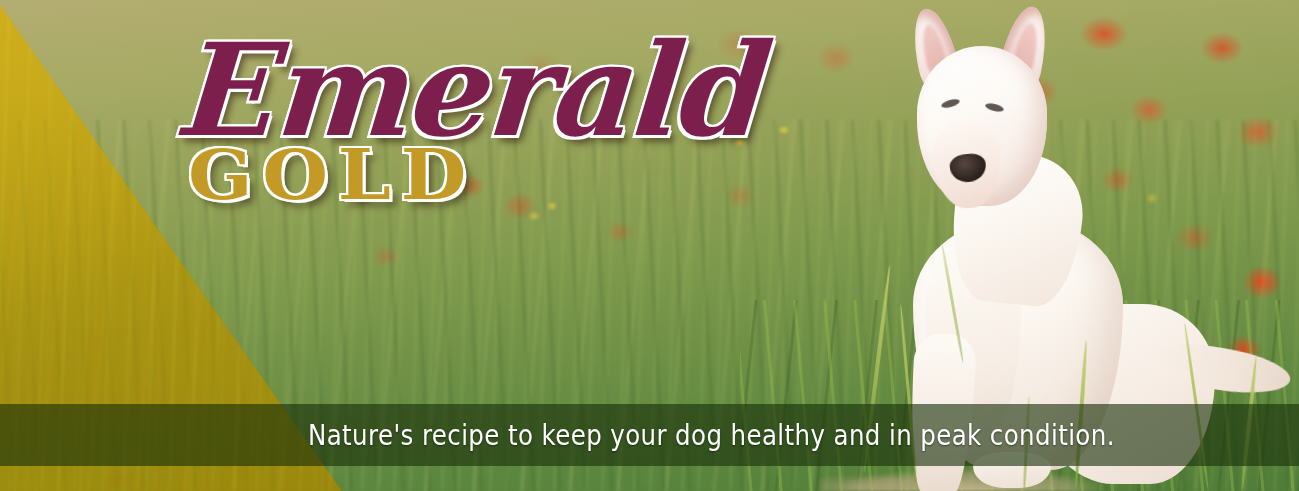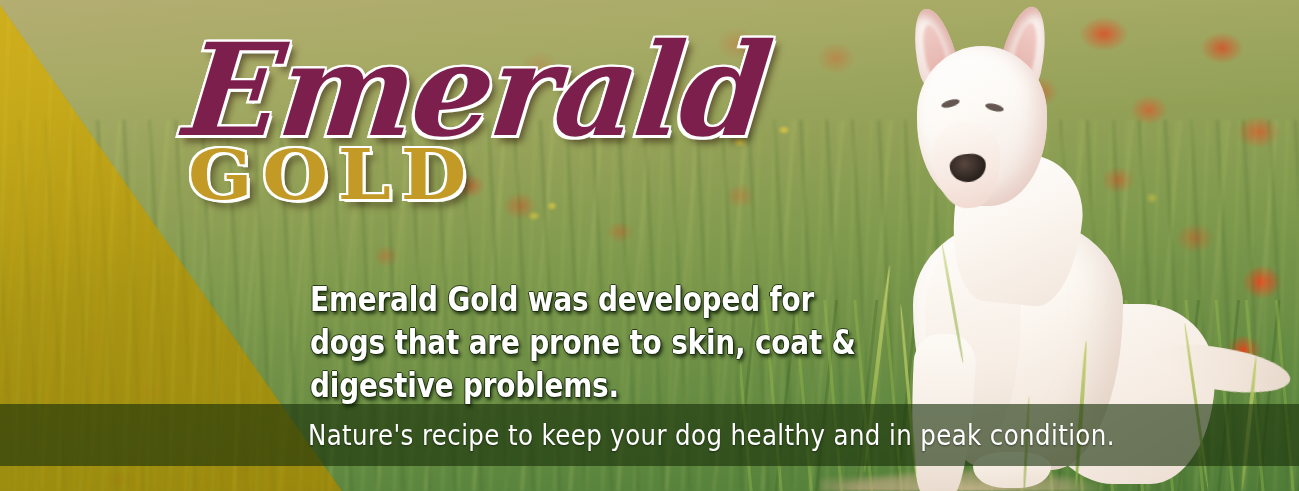--- a/index.html
+++ b/index.html
@@ -383,21 +383,16 @@
   <div class="wedge"></div>
   <div class="wedge-tint"></div>
 
   <div class="band"></div>
 
   <div class="logo">
     <span class="logo-emerald">Emerald</span>
     <span class="logo-gold">GOLD</span>
   </div>
 
-  <div class="copy">
-    <span class="copy-line">Emerald Gold was developed for</span>
-    <span class="copy-line">dogs that are prone to skin, coat &amp;</span>
-    <span class="copy-line">digestive problems.</span>
-  </div>
 
   <div class="tagline">Nature's recipe to keep your dog healthy and in peak condition.</div>
 
 </div>
 
 </body></html>

